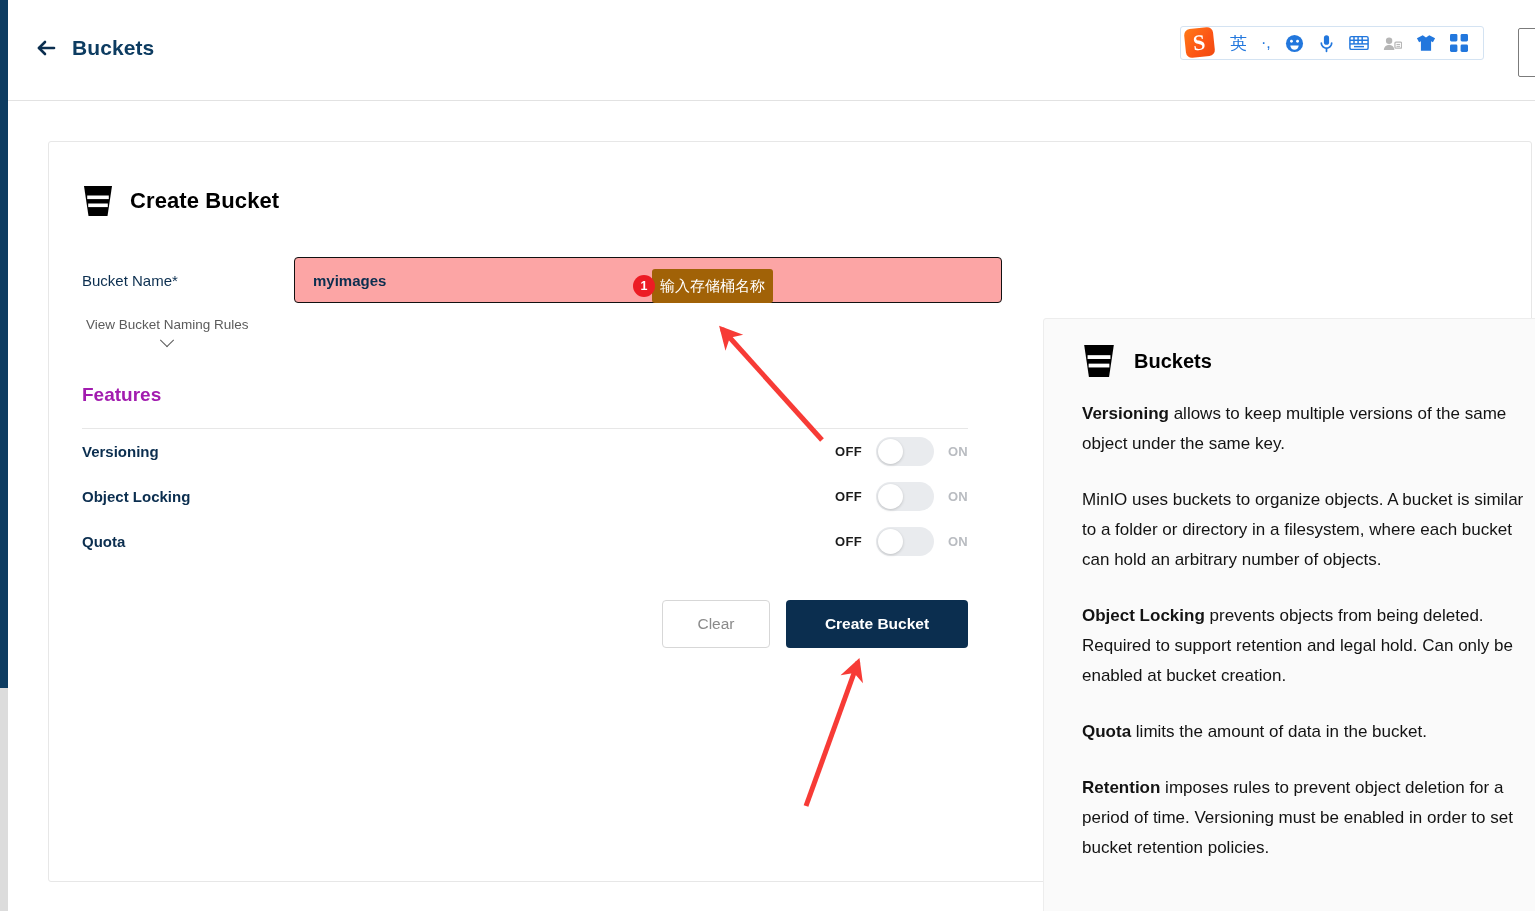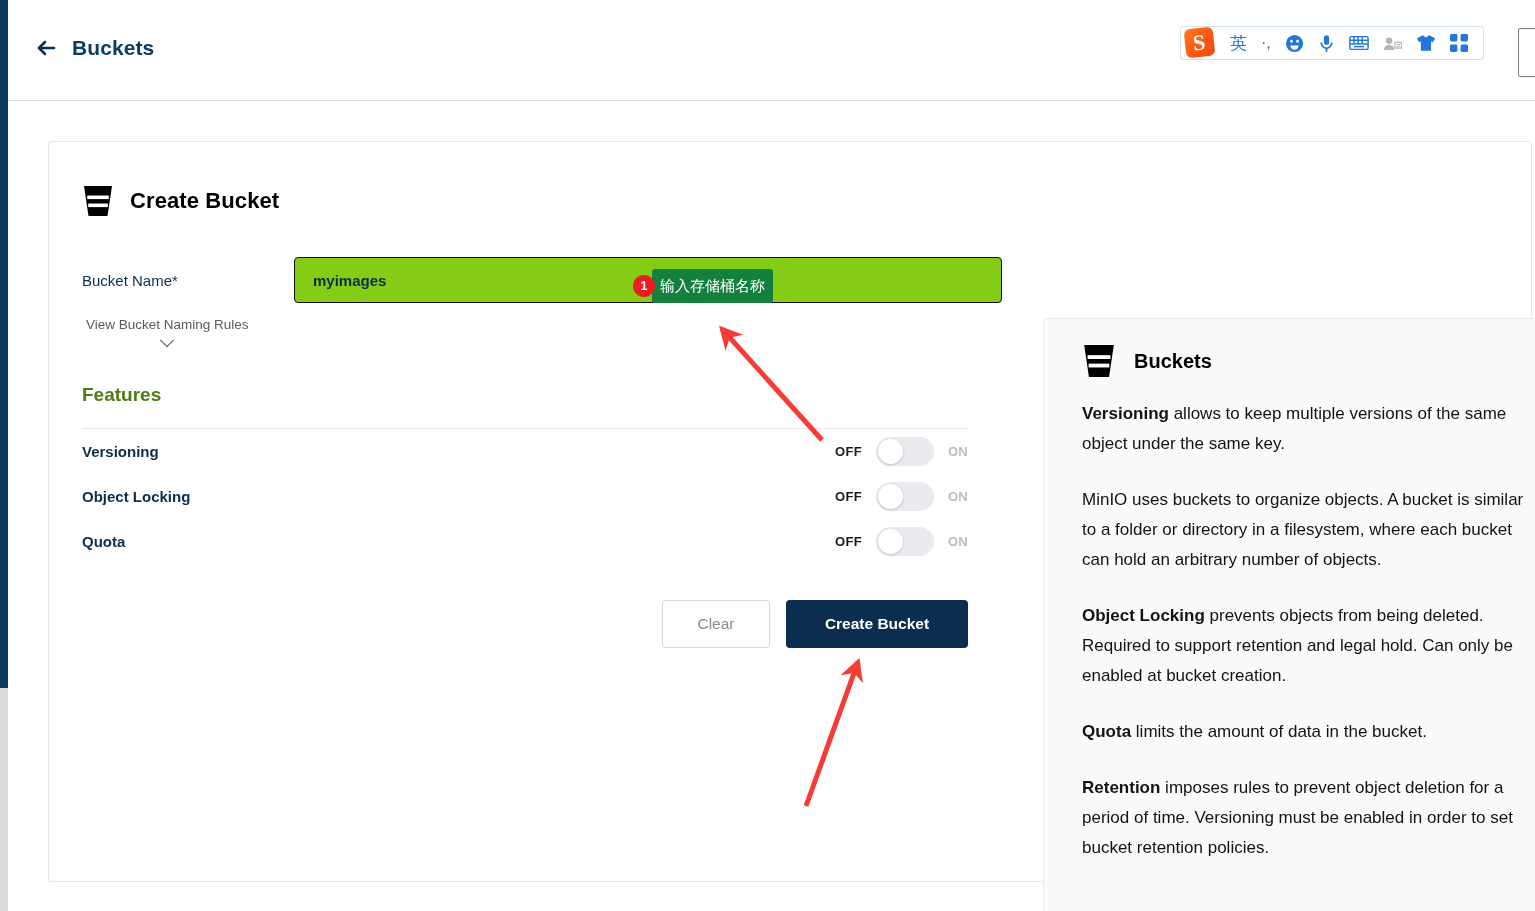--- a/index.html
+++ b/index.html
@@ -181,21 +181,21 @@
     width: 100%;
     height: 46px;
     box-sizing: border-box;
     border: 1px solid #111111;
     border-radius: 4px;
     padding: 0 18px;
     font-size: 15px;
     font-weight: bold;
     color: #0b2e4f;
     font-family: "Liberation Sans", sans-serif;
-    background: #84cc16;
+    background: #fca5a5;
     outline: none;
   }
   #naming-rules {
     margin-top: 14px;
     margin-left: 4px;
     font-size: 13.5px;
     color: #5b5b5b;
     display: inline-flex;
     align-items: center;
     gap: 6px;
@@ -207,21 +207,21 @@
     width: 9px; height: 9px;
     border-right: 1.6px solid #5b5b5b;
     border-bottom: 1.6px solid #5b5b5b;
     transform: rotate(45deg) translate(-2px,-2px);
   }
 
   #features-title {
     margin-top: 36px;
     font-size: 19px;
     font-weight: bold;
-    color: #4d7c0f;
+    color: #a21caf;
   }
   #features-rule {
     margin-top: 22px;
     height: 1px;
     background: #e7e7e7;
     width: 886px;
   }
 
   .toggle-row {
     display: flex;
@@ -344,21 +344,21 @@
     font-weight: bold;
     display: flex;
     align-items: center;
     justify-content: center;
     z-index: 3;
   }
   #tip-bubble {
     position: absolute;
     left: 652px; top: 269px;
     height: 34px;
-    background: #15803d;
+    background: #a16207;
     color: #ffffff;
     font-size: 15px;
     line-height: 34px;
     padding: 0 8px;
     border-radius: 3px;
     white-space: nowrap;
   }
   #tip-bubble::before {
     content: "";
     position: absolute;

